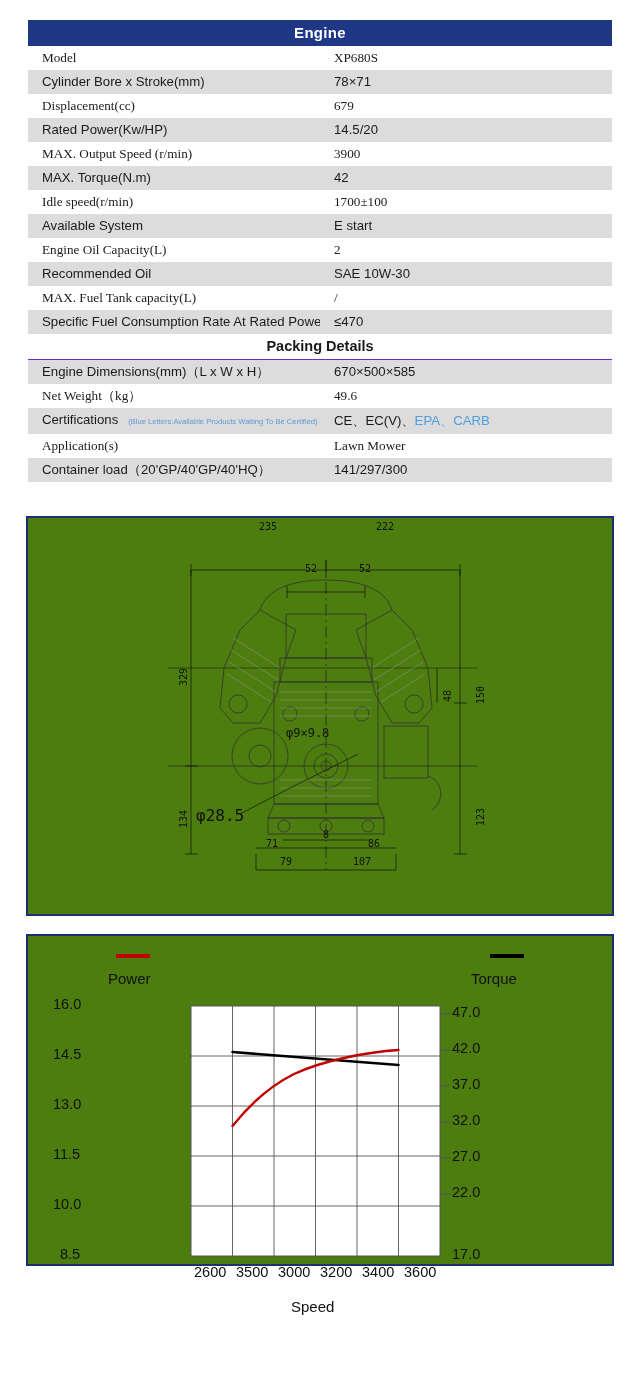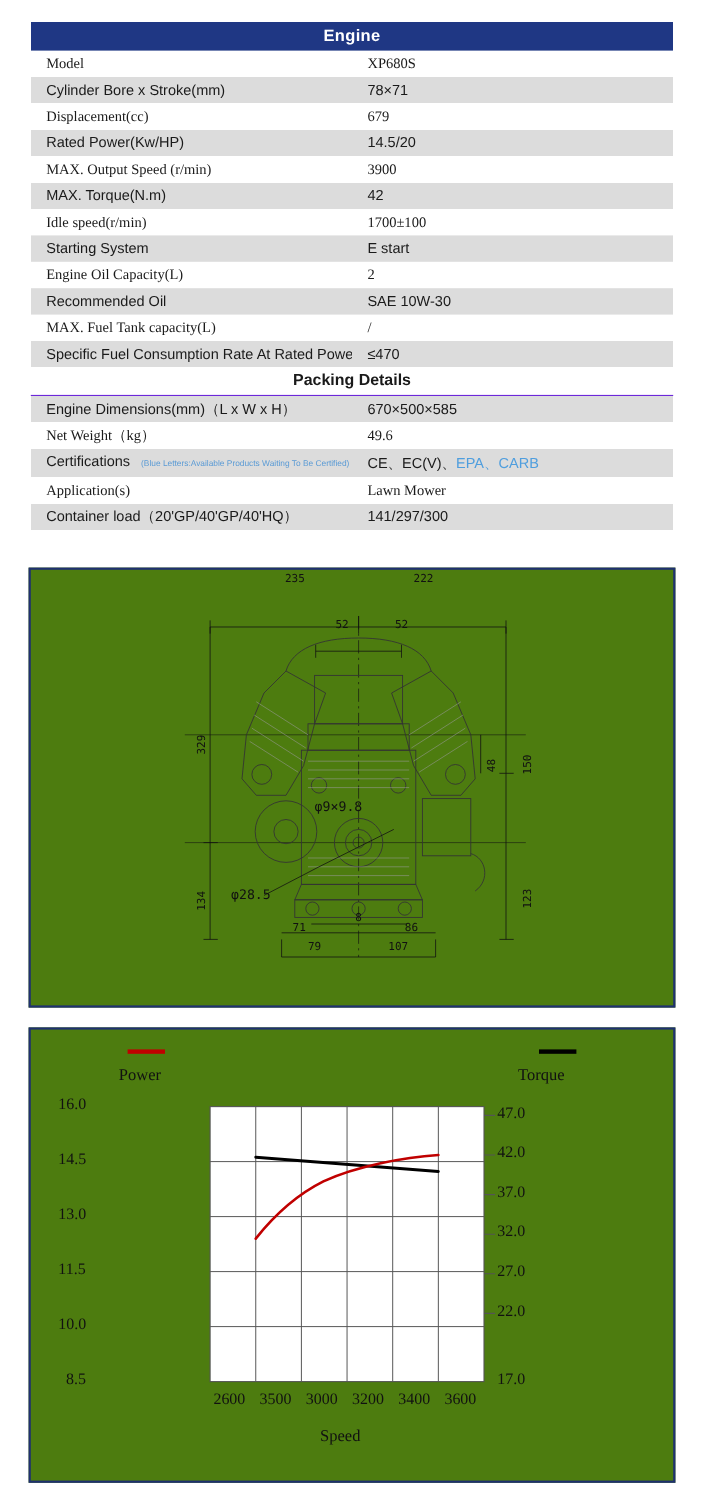--- a/index.html
+++ b/index.html
@@ -80,21 +80,21 @@
         </tr>
         <tr class="alt">
           <td class="k">MAX. Torque(N.m)</td>
           <td class="v">42</td>
         </tr>
         <tr class="plain">
           <td class="k">Idle speed(r/min)</td>
           <td class="v">1700±100</td>
         </tr>
         <tr class="alt">
-          <td class="k">Starting System</td>
+          <td class="k">Available System</td>
           <td class="v">E start</td>
         </tr>
         <tr class="plain">
           <td class="k">Engine Oil Capacity(L)</td>
           <td class="v">2</td>
         </tr>
         <tr class="alt">
           <td class="k">Recommended Oil</td>
           <td class="v">SAE 10W-30</td>
         </tr>
@@ -222,30 +222,30 @@
       <div class="dim-label" style="left:231px; top:3px;">235</div>
       <div class="dim-label" style="left:348px; top:3px;">222</div>
       <div class="dim-label" style="left:277px; top:45px;">52</div>
       <div class="dim-label" style="left:331px; top:45px;">52</div>
       <div class="dim-label rot" style="left:150px; top:168px;">329</div>
       <div class="dim-label rot" style="left:150px; top:310px;">134</div>
       <div class="dim-label rot" style="left:447px; top:186px;">150</div>
       <div class="dim-label rot" style="left:414px; top:184px;">48</div>
       <div class="dim-label rot" style="left:447px; top:308px;">123</div>
       <div class="dim-label" style="left:258px; top:208px; font-size:12px;">φ9×9.8</div>
-      <div class="dim-label" style="left:182px; top:288px; font-size:12px;">φ28.5</div>
+      <div class="dim-label" style="left:168px; top:288px; font-size:16px;">φ28.5</div>
       <div class="dim-label" style="left:295px; top:311px;">8</div>
       <div class="dim-label" style="left:238px; top:320px;">71</div>
       <div class="dim-label" style="left:340px; top:320px;">86</div>
       <div class="dim-label" style="left:252px; top:338px;">79</div>
       <div class="dim-label" style="left:325px; top:338px;">107</div>
     </div>
   </div>
 
-  <div class="panel" style="left:26px; top:934px; width:588px; height:414px;font-family:Liberation Serif, serif;">
+  <div class="panel" style="left:26px; top:934px; width:588px; height:332px;">
     <div class="chart-area">
 
       <div class="legend-swatch" style="left:88px; top:18px; background:#c00000;"></div>
       <div class="legend-label" style="left:80px; top:34px;">Power</div>
 
       <div class="legend-swatch" style="left:462px; top:18px; background:#000000;"></div>
       <div class="legend-label" style="left:443px; top:34px;">Torque</div>
 
       <svg width="584" height="410" viewBox="0 0 584 410">
 

